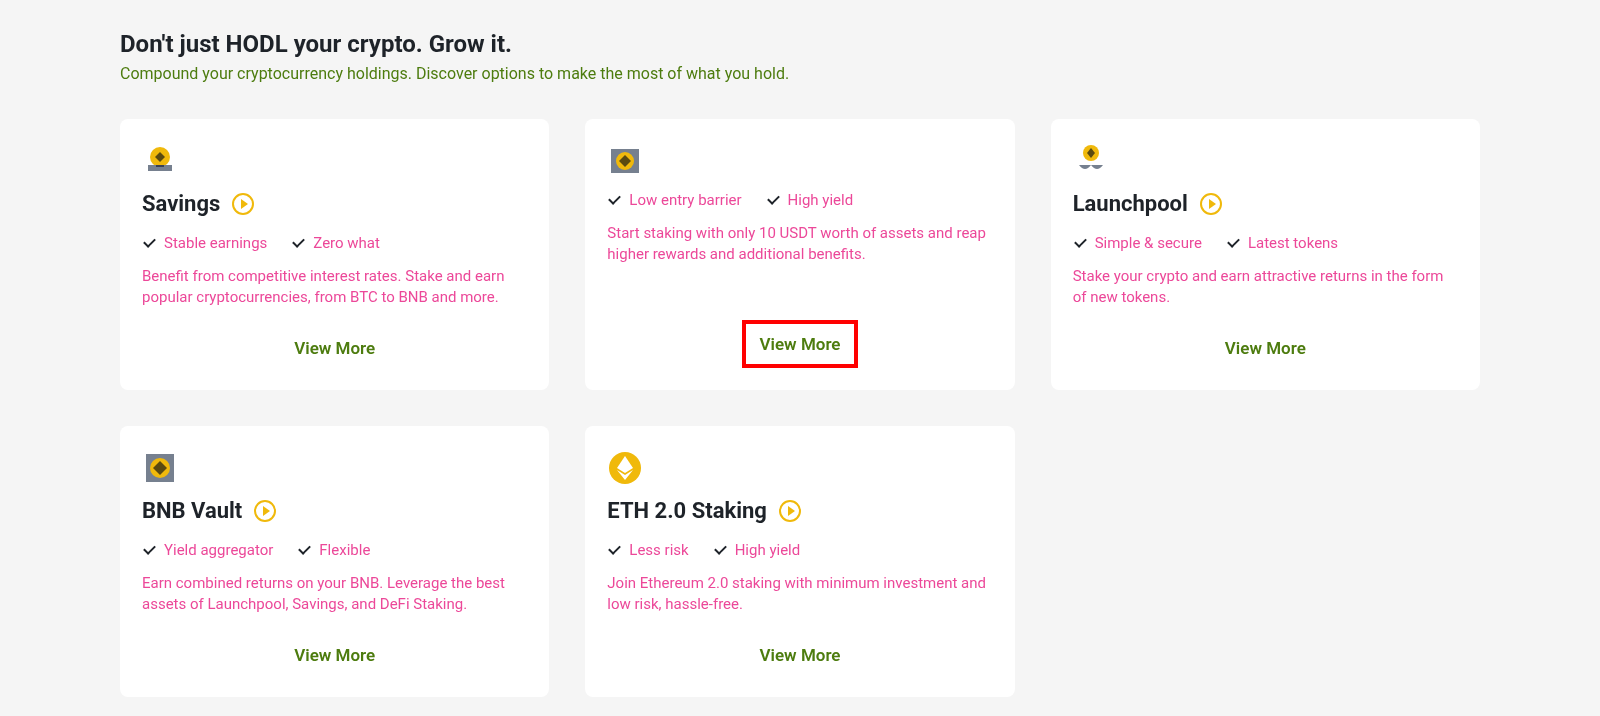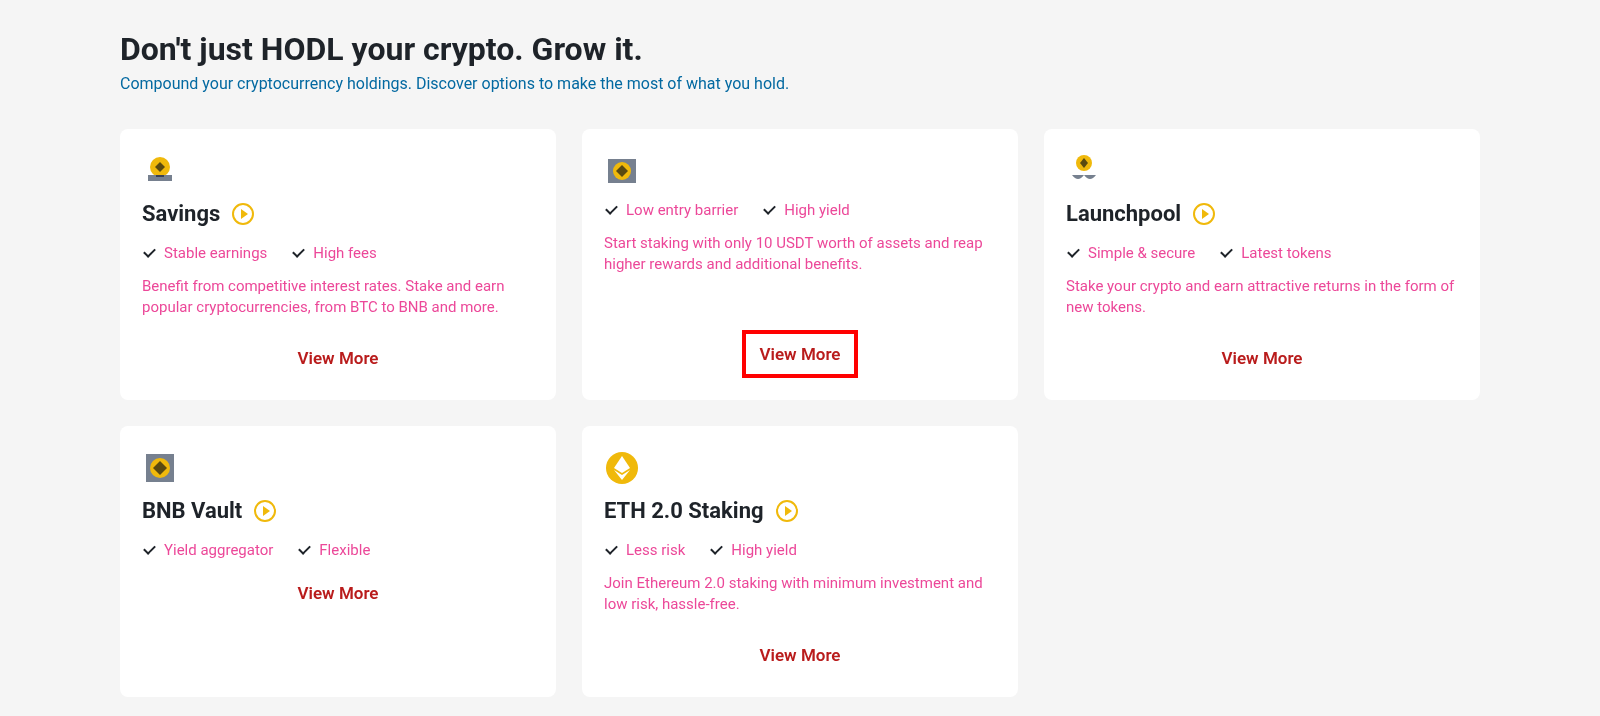--- a/index.html
+++ b/index.html
@@ -6,33 +6,33 @@
   body {
     font-family: -apple-system, BlinkMacSystemFont, "Segoe UI", Roboto, Helvetica, Arial, sans-serif;
     background: #f5f5f5;
     color: #1e2329;
     width: 1600px;
     min-height: 716px;
     padding: 30px 120px 40px 120px;
   }
   .heading { margin-bottom: 6px; }
   .heading h1 {
-    font-size: 32px;
+    font-size: 24px;
     font-weight: 700;
     color: #1e2329;
   }
   .subheading {
     font-size: 16px;
-    color: #0369a1;
+    color: #4d7c0f;
     margin-bottom: 36px;
   }
   .cards {
     display: grid;
     grid-template-columns: repeat(3, 1fr);
-    gap: 26px;
+    gap: 36px;
   }
   .card {
     background: #ffffff;
     border-radius: 8px;
     padding: 24px 22px 22px 22px;
     display: flex;
     flex-direction: column;
   }
   .card-icon {
     width: 36px;
@@ -103,21 +103,21 @@
     font-size: 15px;
     color: #ec4899;
     line-height: 1.4;
     margin-bottom: 20px;
     flex-grow: 1;
   }
   .view-more {
     text-align: center;
     font-size: 17px;
     font-weight: 600;
-    color: #b91c1c;
+    color: #4d7c0f;
     cursor: pointer;
     padding: 10px 14px;
     margin: 0 auto;
     display: inline-block;
     align-self: center;
   }
   .highlighted {
     border: 4px solid #ff0000;
   }
   
@@ -147,21 +147,21 @@
       <span class="card-title">Savings</span>
       <span class="play-icon"></span>
     </div>
     <div class="features">
       <div class="feature">
         <span class="check"></span>
         <span>Stable earnings</span>
       </div>
       <div class="feature">
         <span class="check"></span>
-        <span>High fees</span>
+        <span>Zero what</span>
       </div>
     </div>
     <div class="card-desc">Benefit from competitive interest rates. Stake and earn popular cryptocurrencies, from BTC to BNB and more.</div>
     <a class="view-more">View More</a>
   </div>
 
   <div class="card">
     <div class="card-icon icon-locked">
       <svg width="36" height="36" viewBox="0 0 36 36">
         <rect x="4" y="6" width="28" height="24" fill="#76808f"></rect>
@@ -225,20 +225,21 @@
     <div class="features">
       <div class="feature">
         <span class="check"></span>
         <span>Yield aggregator</span>
       </div>
       <div class="feature">
         <span class="check"></span>
         <span>Flexible</span>
       </div>
     </div>
+    <div class="card-desc">Earn combined returns on your BNB. Leverage the best assets of Launchpool, Savings, and DeFi Staking.</div>
     <a class="view-more">View More</a>
   </div>
 
   <div class="card">
     <div class="card-icon icon-eth2">
       <svg width="36" height="36" viewBox="0 0 36 36">
         <circle cx="18" cy="18" r="16" fill="#f0b90b"></circle>
         <polygon points="18,6 26,18 18,23 10,18" fill="#ffffff"></polygon>
         <polygon points="18,25 26,20 18,30 10,20" fill="#ffffff"></polygon>
       </svg>

